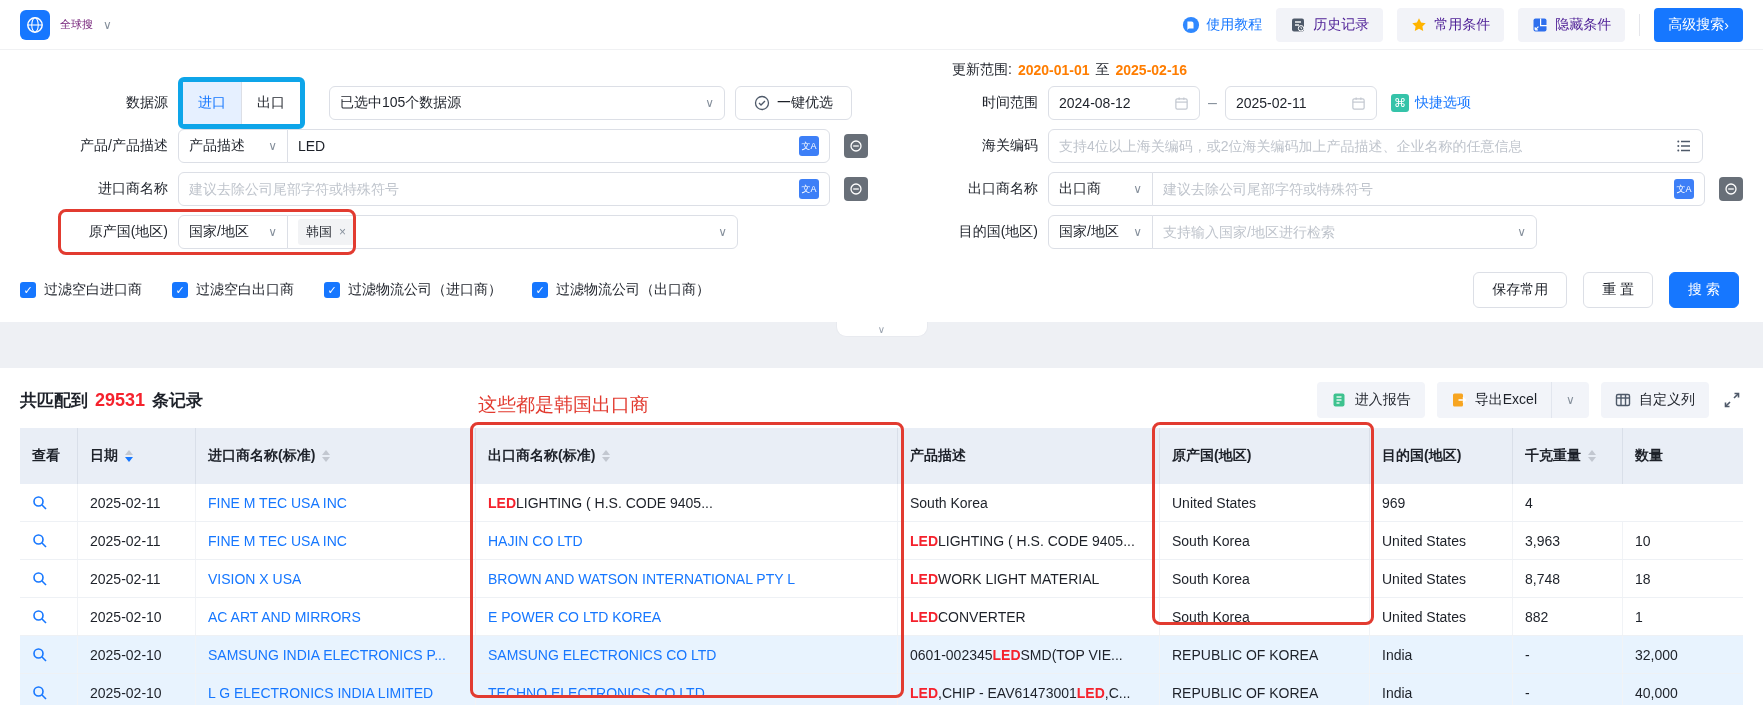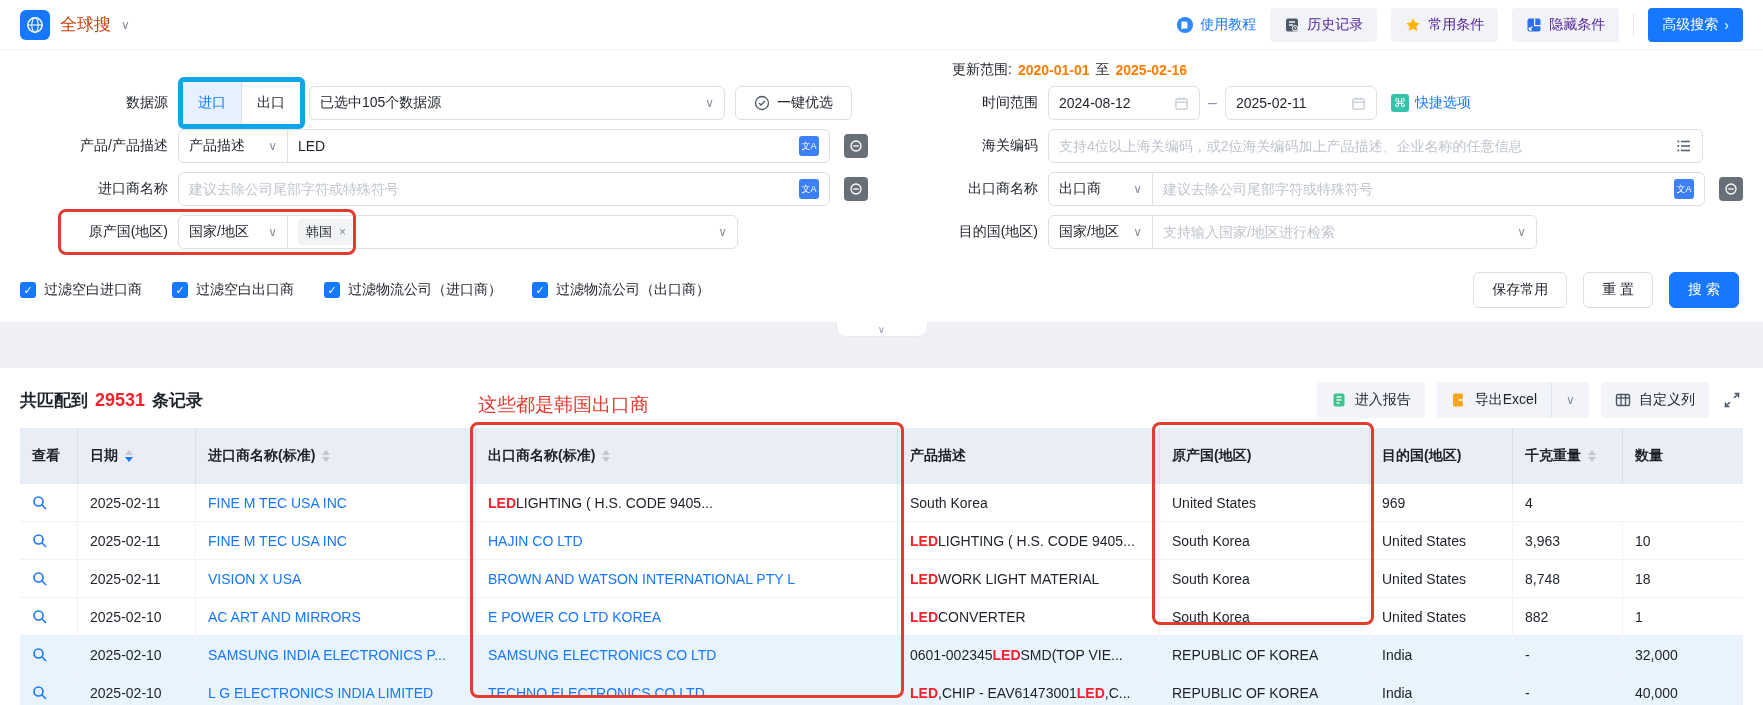--- a/index.html
+++ b/index.html
@@ -5,29 +5,29 @@
   * { box-sizing: border-box; margin: 0; padding: 0; }
   html,body { width:1763px; height:705px; overflow:hidden; background:#fff;
     font-family:"Liberation Sans","DejaVu Sans",sans-serif; color:#1d2129; }
 
   
   .navbar { height:50px; display:flex; align-items:center; justify-content:space-between;
     padding:0 20px; border-bottom:1px solid #f0f1f3; background:#fff; }
   .nav-left { display:flex; align-items:center; gap:10px; }
   .logo { width:30px; height:30px; border-radius:6px; background:#1677ff;
     display:flex; align-items:center; justify-content:center; }
-  .app-name { font-size:17px; color:#c2410c; }
+  .app-name { font-size:11px; color:#701a75; }
   .chev { color:#86909c; font-size:12px; line-height:1; }
   .nav-right { display:flex; align-items:center; gap:14px; }
   .tutorial { display:flex; align-items:center; gap:6px; color:#1677ff; font-size:14px; cursor:pointer; }
   .nav-btn { height:34px; background:#f2f3f8; border:none; border-radius:4px; padding:0 14px;
     font-size:14px; display:flex; align-items:center; gap:7px; color:#4c1d95; font-family:inherit; cursor:pointer; }
   .v-divider { width:1px; height:22px; background:#e5e6eb; }
   .btn-advanced { height:34px; background:#1677ff; color:#fff; border:none; border-radius:4px;
-    padding:0 14px; font-size:14px; display:flex; align-items:center; gap:6px; font-family:inherit; cursor:pointer; }
+    padding:0 14px; font-size:14px; display:flex; align-items:center; gap:0; font-family:inherit; cursor:pointer; }
 
   
   .filter-panel { position:relative; height:272px; padding:10px 20px 0; background:#fff; }
   .form-grid { display:flex; }
   .col-left { width:848px; flex:none; }
   .col-right { flex:1; min-width:0; }
   .left-spacer { height:26px; }
   .update-line { height:20px; margin-bottom:6px; padding-left:84px; display:flex; gap:6px;
     font-size:14px; align-items:center; }
   .ud-date { color:#ff7d00; font-weight:bold; }
@@ -180,21 +180,21 @@
 
     <div class="col-left">
       <div class="left-spacer"></div>
 
       <div class="form-row">
         <span class="form-label">数据源</span>
         <div class="tab-group">
           <span class="tab active">进口</span>
           <span class="tab">出口</span>
         </div>
-        <div class="box sel grow" style="margin-left:4px">
+        <div class="box sel grow" style="margin-left:24px">
           <span>已选中105个数据源</span>
           <span class="chev">∨</span>
         </div>
         <button class="btn" style="height:34px;margin-left:10px;margin-right:16px;display:flex;align-items:center;gap:7px">
           <svg width="16" height="16" viewBox="0 0 16 16">
               <circle cx="8" cy="8" r="6.5" fill="none" stroke="#4e5969" stroke-width="1.3"></circle>
               <path d="M5 8l2 2 4-4" fill="none" stroke="#4e5969" stroke-width="1.3"></path>
             </svg>
           <span>一键优选</span>
         </button>

